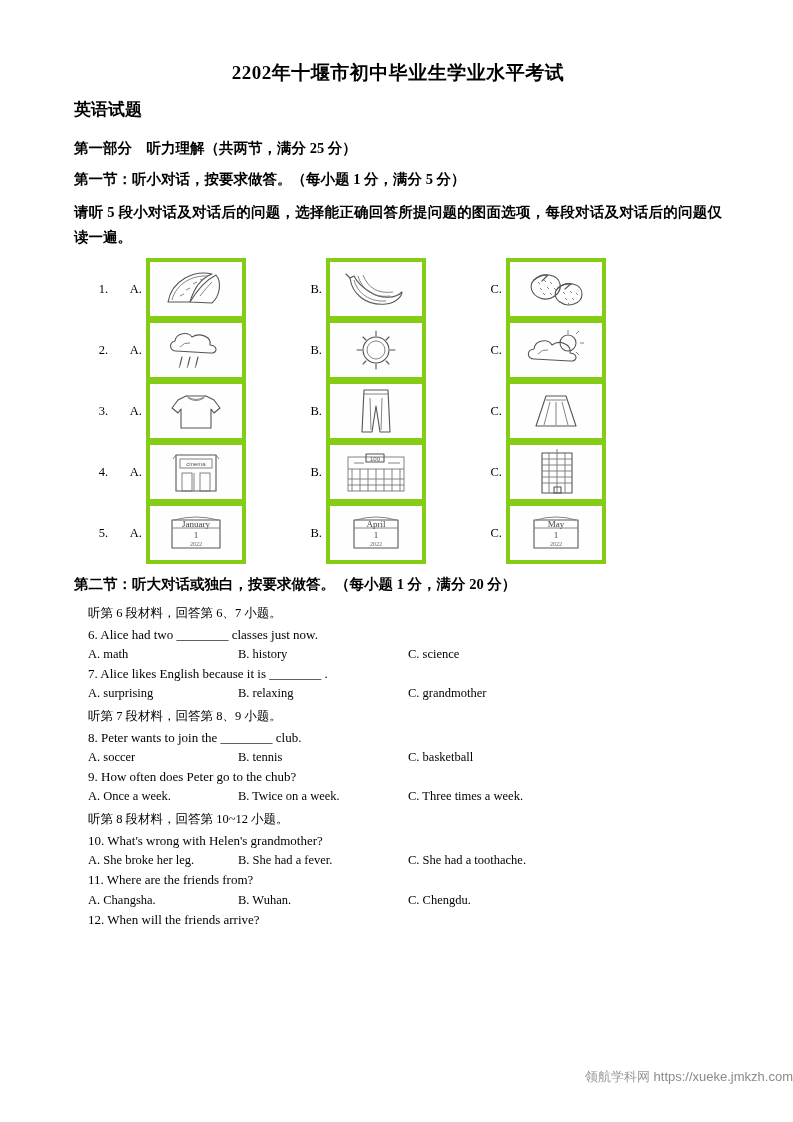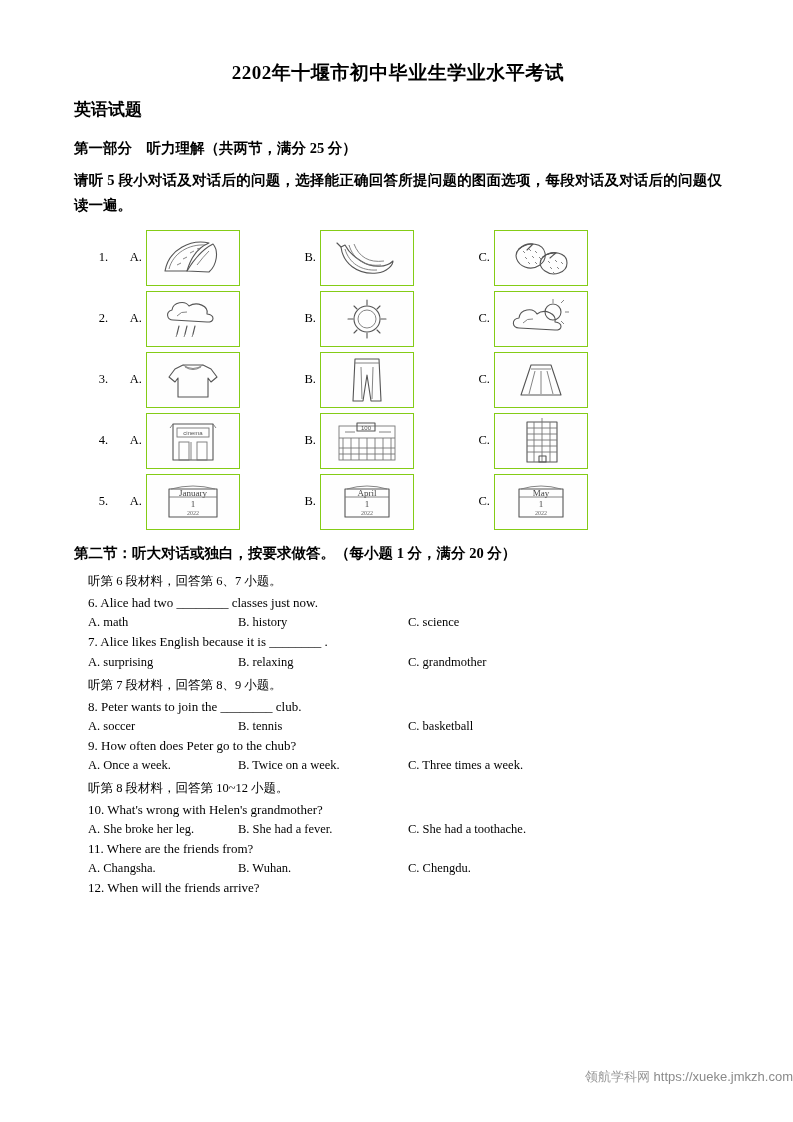--- a/index.html
+++ b/index.html
@@ -82,21 +82,21 @@
     padding-right: 4px;
     white-space: nowrap;
   }
   .pic-label.opt {
     width: 30px;
     text-align: right;
   }
   .pic-cell {
     width: 92px;
     height: 54px;
-    border: 1px solid #84cc16;
+    border: 4px solid #84cc16;
     background: #fefefe;
     position: relative;
     overflow: hidden;
     margin-right: 4px;
   }
   .pic-cell svg { display: block; }
   .spacer-a { width: 42px; }
   .spacer-b { width: 42px; }
 
   
@@ -139,20 +139,21 @@
 </head>
 <body>
 
 <div class="page">
   <div class="content">
 
     <div class="title-main">2202年十堰市初中毕业生学业水平考试</div>
     <div class="title-sub">英语试题</div>
 
     <div class="sec-head">第一部分　听力理解（共两节，满分 25 分）</div>
+    <div class="sec-head">第一节：听小对话，按要求做答。（每小题 1 分，满分 5 分）</div>
     <div class="para-bold">请听 5 段小对话及对话后的问题，选择能正确回答所提问题的图面选项，每段对话及对话后的问题仅读一遍。</div>
 
     <div class="pic-block">
 
       <div class="pic-row">
         <div class="pic-label">1.</div>
         <div class="pic-label opt">A.</div>
         <div class="pic-cell">
           <svg width="92" height="54" viewBox="0 0 92 54">
             <path class="sk" d="M18 40 C22 18 44 8 62 12 C52 16 44 26 40 40 Z"></path>

